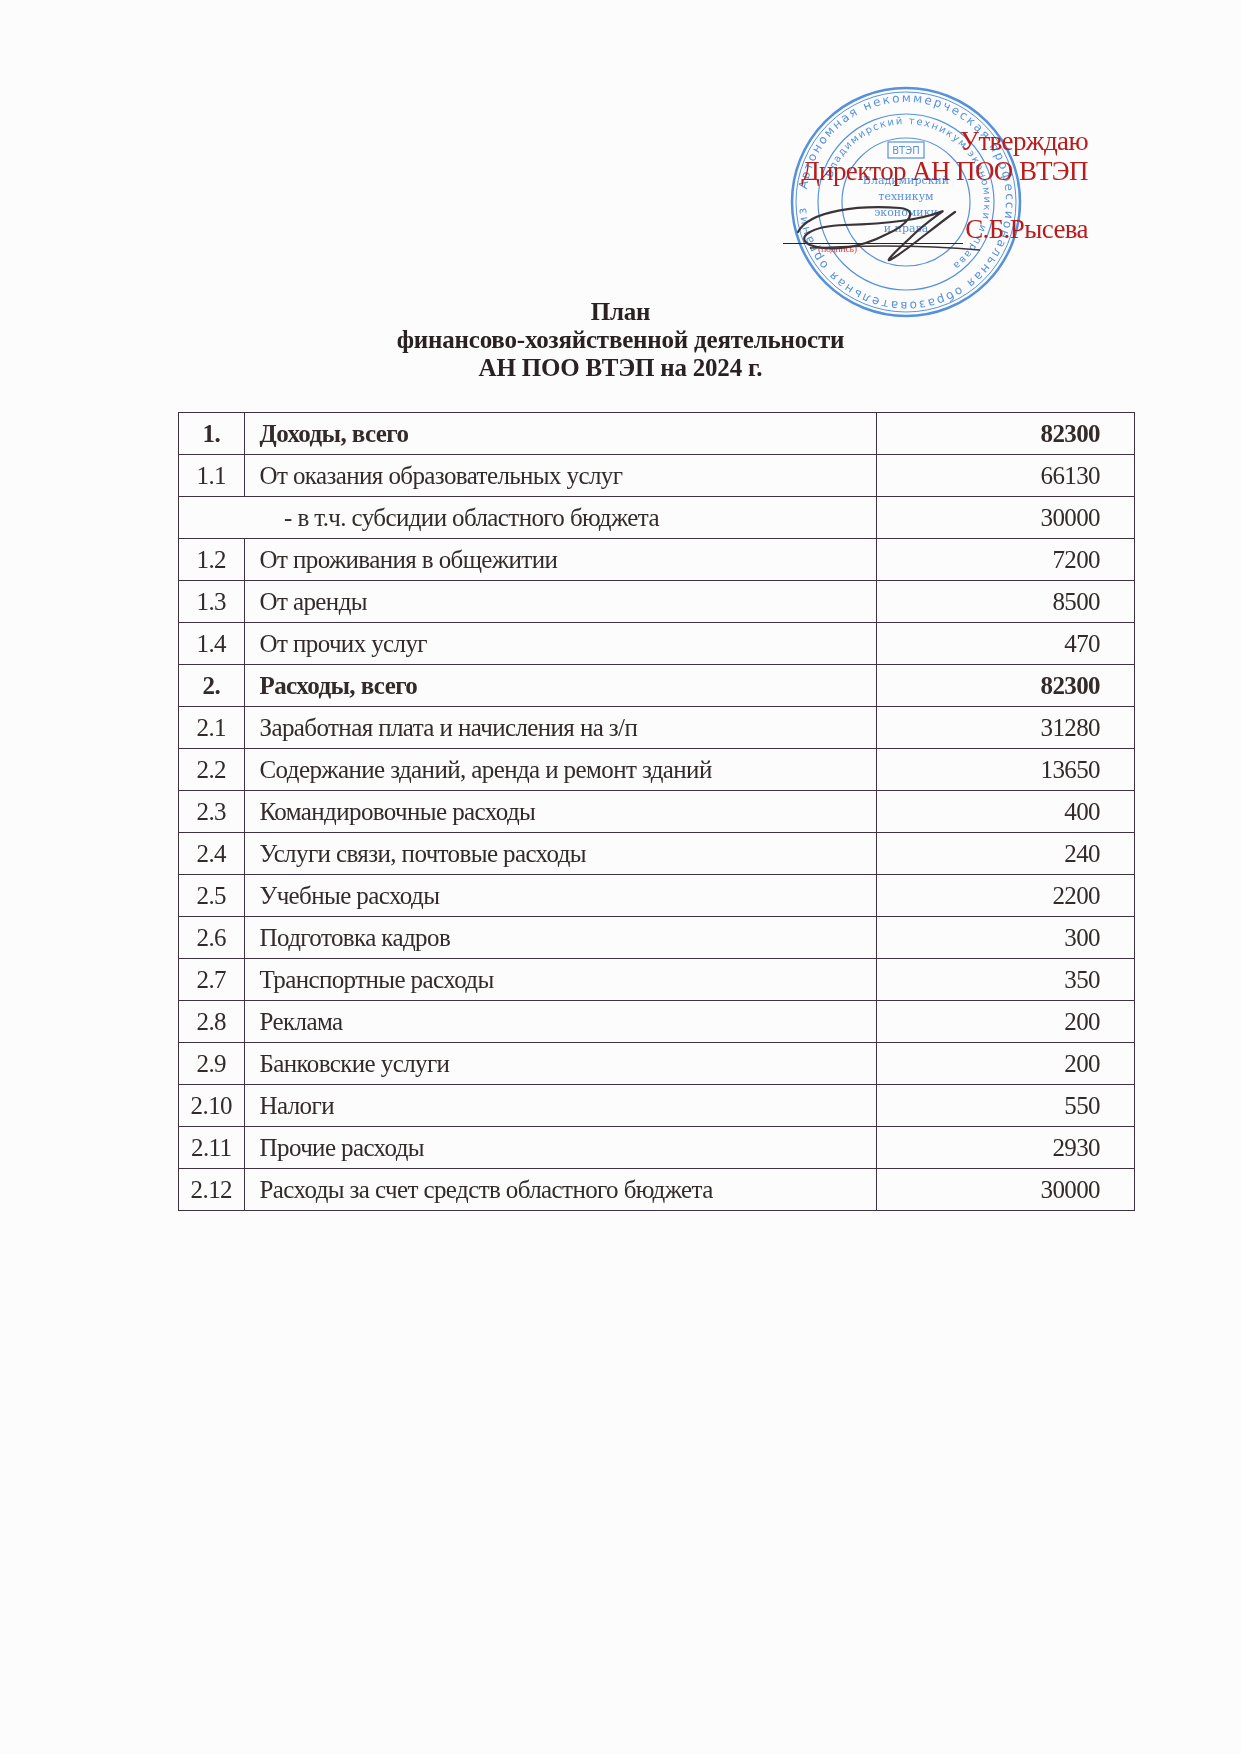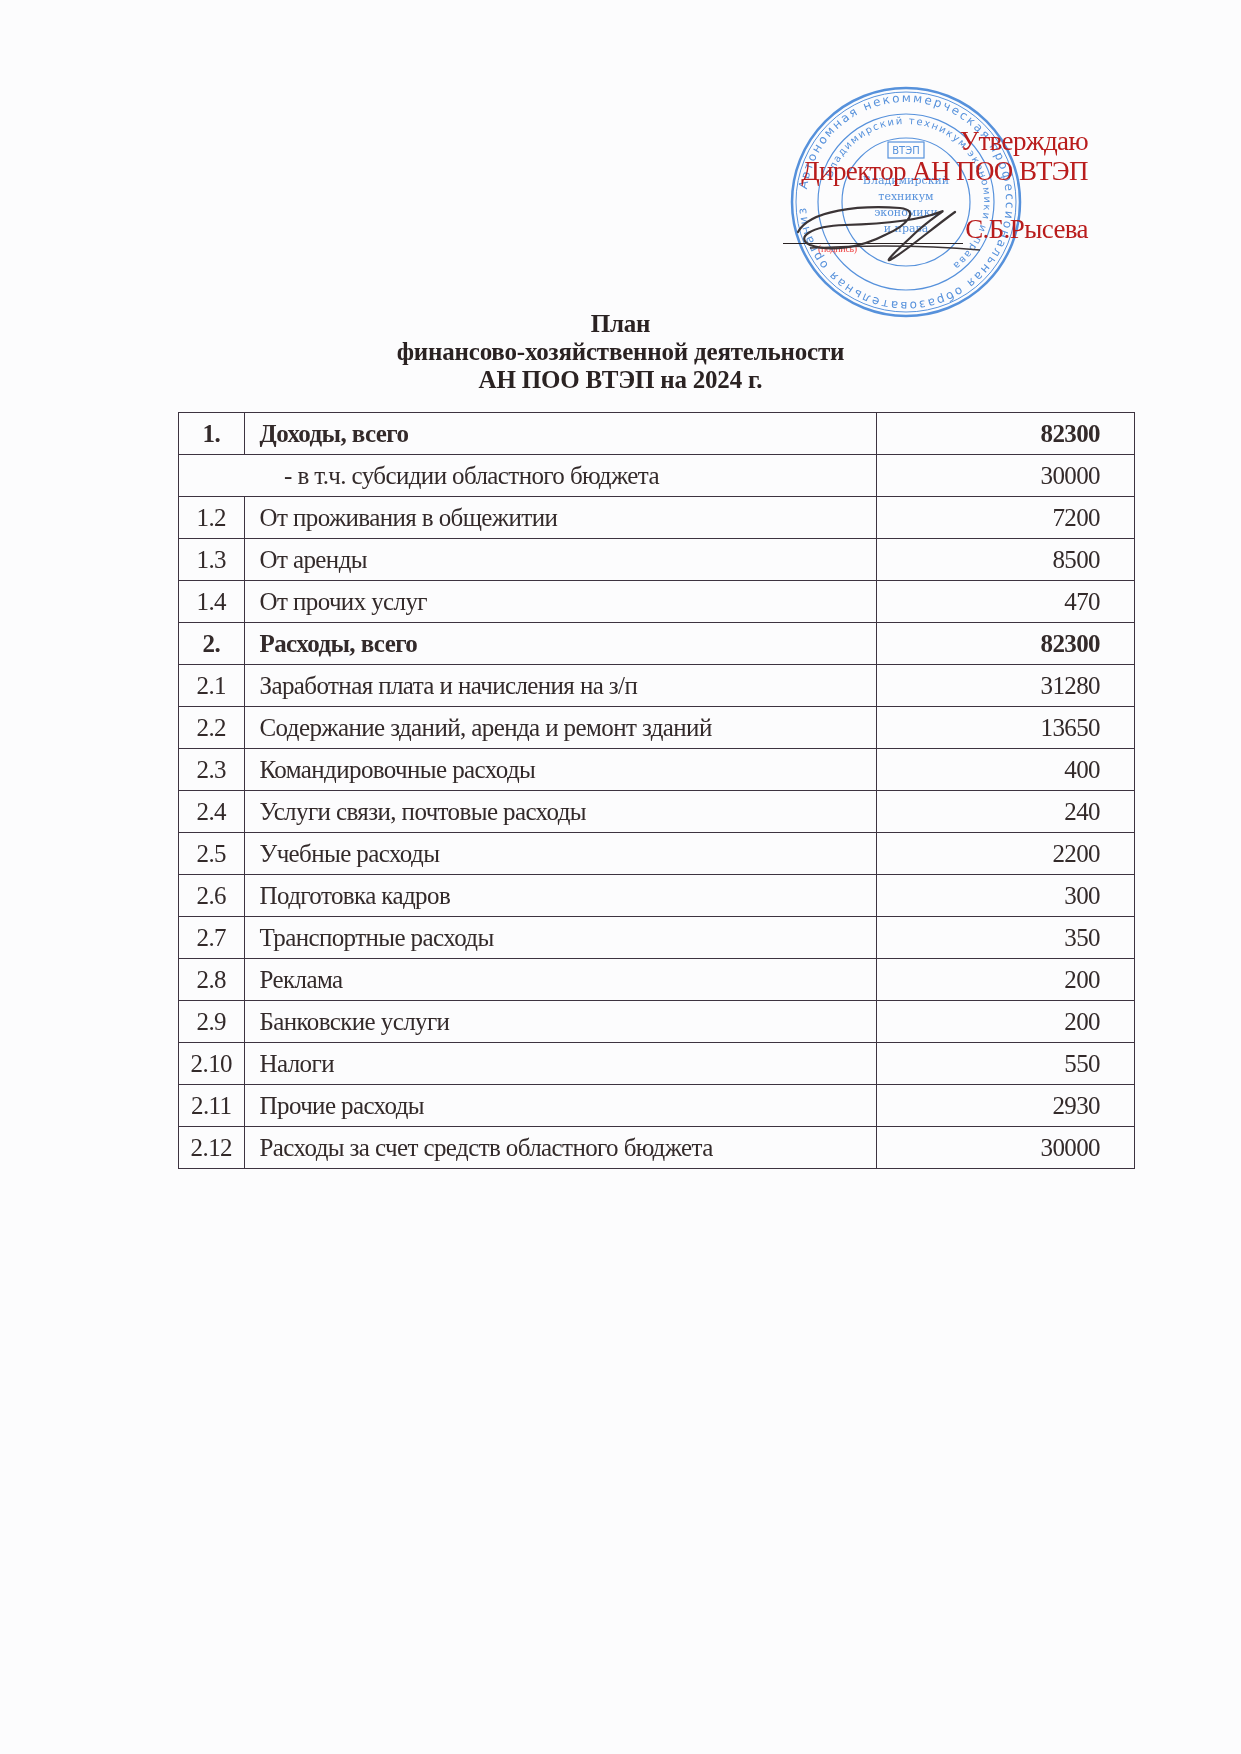--- a/index.html
+++ b/index.html
@@ -73,21 +73,21 @@
       height: 236px;
       z-index: 2;
       opacity: 0.85;
     }
 
     
     .title {
       position: absolute;
       left: 0;
       width: 1241px;
-      top: 310px;
+      top: 298px;
       text-align: center;
       font-weight: bold;
       font-size: 25px;
       line-height: 28px;
       color: #2a2222;
       letter-spacing: -0.2px;
     }
     .title .t-line { display: block; }
     .title .t1 { padding-left: 0; }
     .title .t2 { padding-left: 0; }
@@ -176,20 +176,25 @@
   </div>
 
   <table class="plan">
     <tbody id="plan-body">
         <tr class="bold">
           <td class="num">1.</td>
           <td class="name">Доходы, всего</td>
           <td class="value">82300</td>
         </tr>
         <tr>
+          <td class="num">1.1</td>
+          <td class="name">От оказания образовательных услуг</td>
+          <td class="value">66130</td>
+        </tr>
+        <tr>
           <td colspan="2" class="name sub">- в т.ч. субсидии областного бюджета</td>
           <td class="value">30000</td>
         </tr>
         <tr>
           <td class="num">1.2</td>
           <td class="name">От проживания в общежитии</td>
           <td class="value">7200</td>
         </tr>
         <tr>
           <td class="num">1.3</td>

